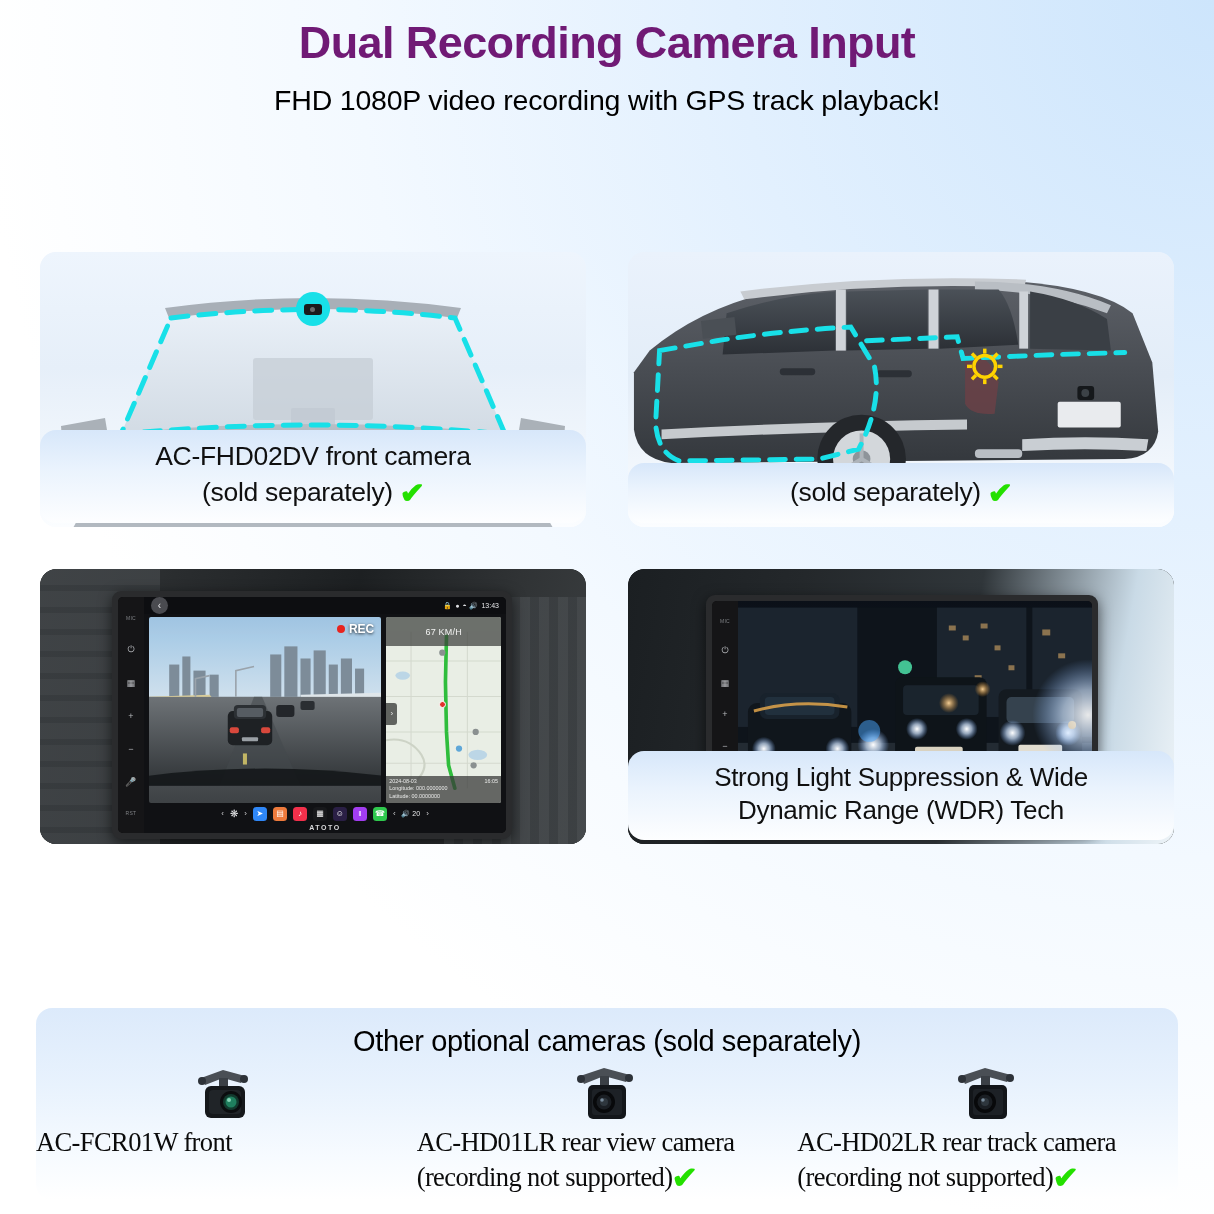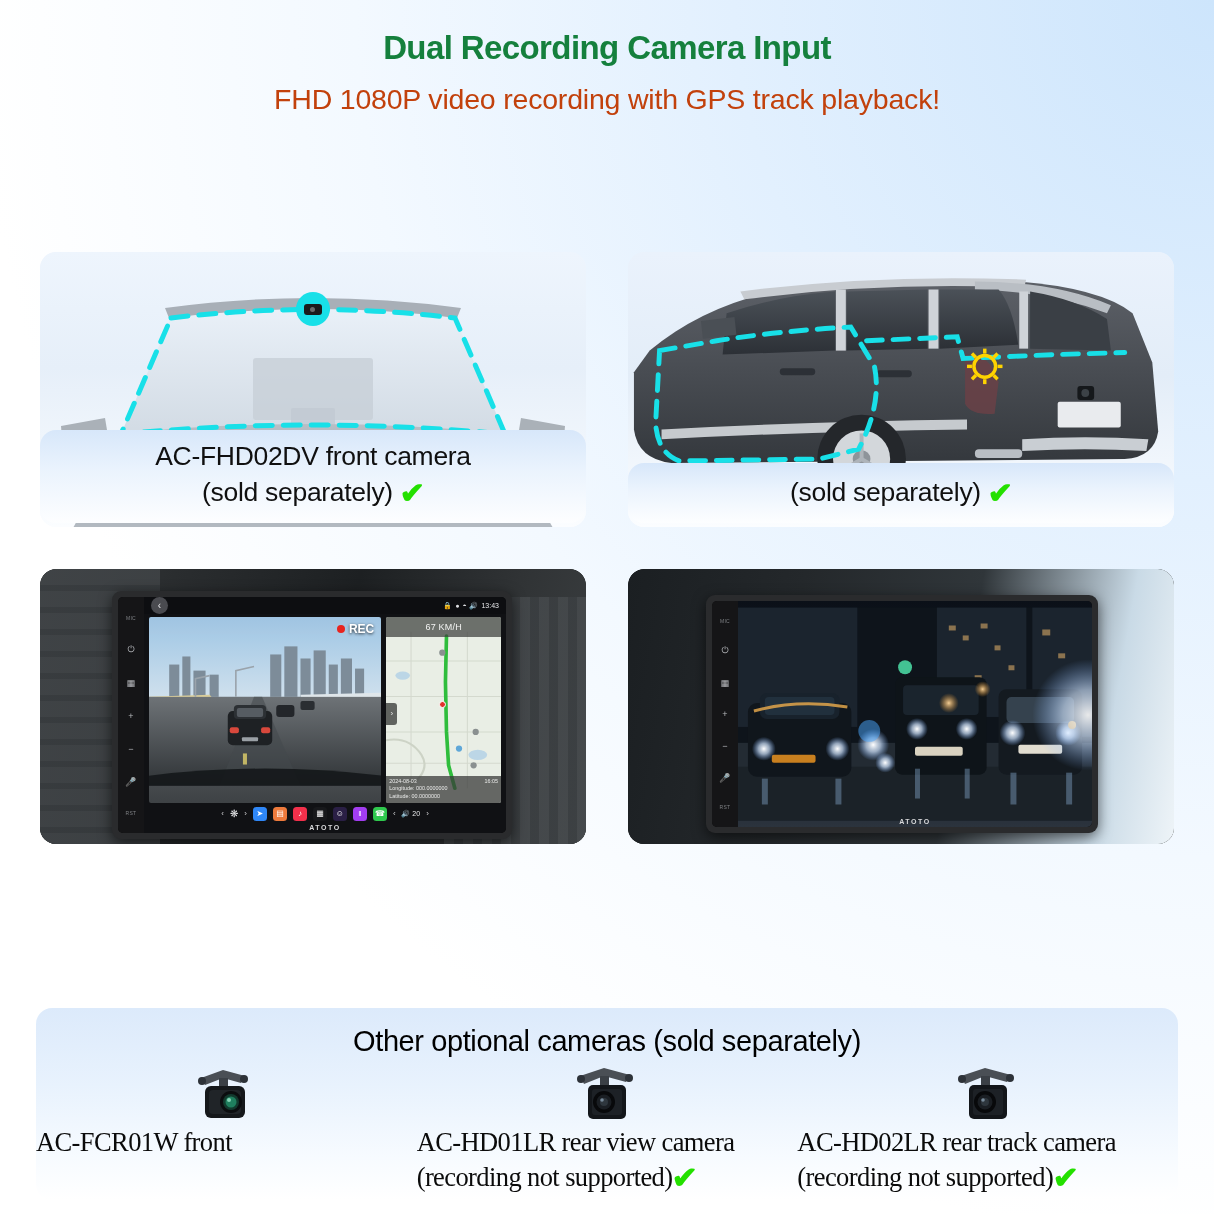--- a/index.html
+++ b/index.html
@@ -8,23 +8,23 @@
     font-family:"Liberation Sans", sans-serif;
     background:
       radial-gradient(circle at 100% 0%, #cde5fc 0%, #e2f0fe 28%, #f3f9ff 50%, #ffffff 72%),
       linear-gradient(160deg,#ffffff 0%,#eaf4ff 55%,#ffffff 100%);
     overflow:hidden;
     position:relative;
   }
 
   
   .header { padding:18px 40px 0; text-align:center; }
-  .title { font-size:33px; font-weight:bold; color:#15803d; line-height:1.12;
-           letter-spacing:-0.6px;margin-top:12px; }
-  .subtitle { font-size:28.5px; color:#c2410c; margin-top:16px; letter-spacing:-0.2px; }
+  .title { font-size:45px; font-weight:bold; color:#701a75; line-height:1.12;
+           letter-spacing:-0.6px; }
+  .subtitle { font-size:28.5px; color:#000000; margin-top:16px; letter-spacing:-0.2px; }
 
   
   .grid {
     position:absolute; left:40px; top:252px; width:1134px;
     display:grid; grid-template-columns:546px 546px; gap:42px 42px;
   }
   .card { position:relative; border-radius:16px; overflow:hidden; }
 
   .photo { position:relative; height:275px; overflow:hidden;
            border-radius:16px 16px 0 0; }
@@ -85,21 +85,21 @@
              display:flex; gap:5px; padding:3px 5px 2px; }
   .dashcam-view { flex:1.92; position:relative; border-radius:2px; overflow:hidden;
                   background:linear-gradient(180deg,#9fc4e2 0%,#bcd6ea 26%,#6d7276 40%,#3e4245 100%);padding-left:12px; }
   .rec { position:absolute; right:7px; top:5px; color:#fff; font-size:12px;
          font-weight:bold; display:flex; align-items:center; gap:4px;
          text-shadow:0 1px 3px rgba(0,0,0,.8); }
   .rec .dot { width:8px; height:8px; border-radius:50%; background:#e8241f; }
 
   .map-view { flex:1; position:relative; border-radius:2px; overflow:hidden;
               background:#e9efe6; }
-  .speed { position:absolute; left:0; right:0; top:0; height:20px;
+  .speed { position:absolute; left:0; right:0; top:0; height:29px;
            background:rgba(60,62,60,.72); color:#f2f3f2; font-size:9px;
            display:flex; align-items:center; justify-content:center; letter-spacing:.2px; }
   .gps-info { position:absolute; left:0; right:0; bottom:0;
               background:rgba(56,58,56,.75); color:#e9eae9; font-size:5.4px;
               padding:2px 3px; line-height:1.45; }
   .gps-row1 { display:flex; justify-content:space-between; }
   .mapexp { position:absolute; left:0; top:46%; width:11px; height:22px;
             background:rgba(58,60,58,.78); color:#e7e8e7; font-size:8px;
             display:flex; align-items:center; justify-content:center;
             border-radius:0 3px 3px 0; }
@@ -550,20 +550,24 @@
                   <rect x="274" y="166" width="6" height="32"></rect>
                     <rect x="330" y="166" width="6" height="32"></rect>
                 </g>
               </svg>
             </div>
             <div class="brandbar">ATOTO</div>
           </div>
         </div>
       </div>
     </div>
+    <div class="caption tall">
+      <div>Strong Light Suppression &amp; Wide</div>
+      <div>Dynamic Range (WDR) Tech</div>
+    </div>
   </div>
 </div>
 
 <div class="optional">
   <div class="opt-title">Other optional cameras (sold separately)</div>
   <div class="opt-row">
 
     <div class="opt-item">
       <div class="opt-cam">
         <svg width="86" height="60" viewBox="0 0 86 60">

